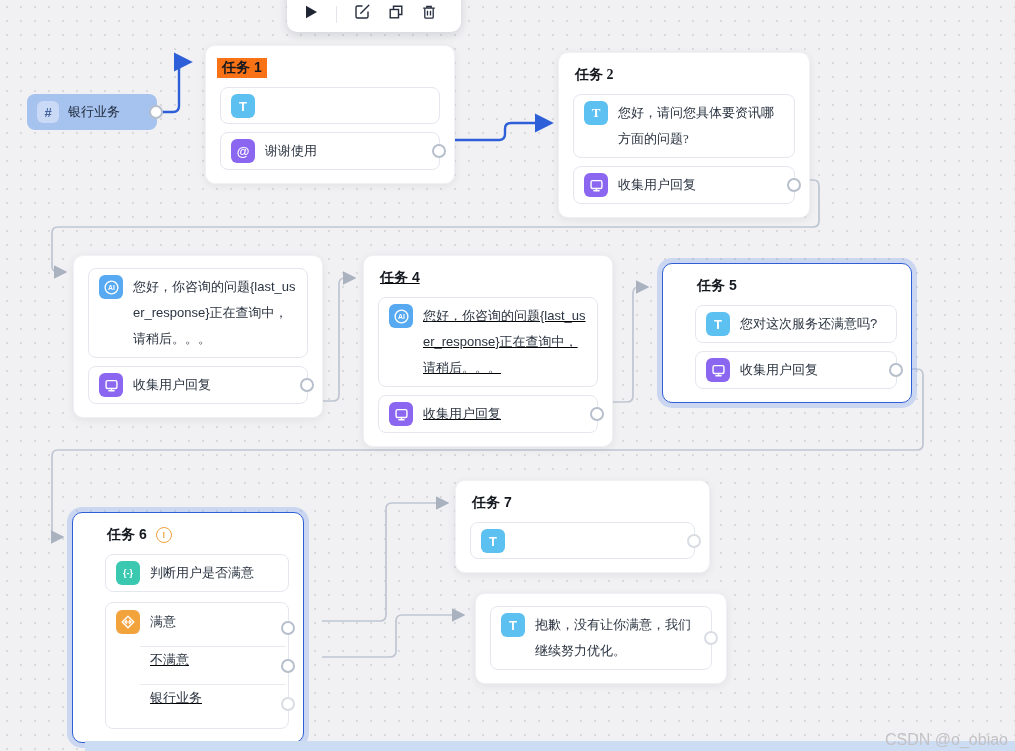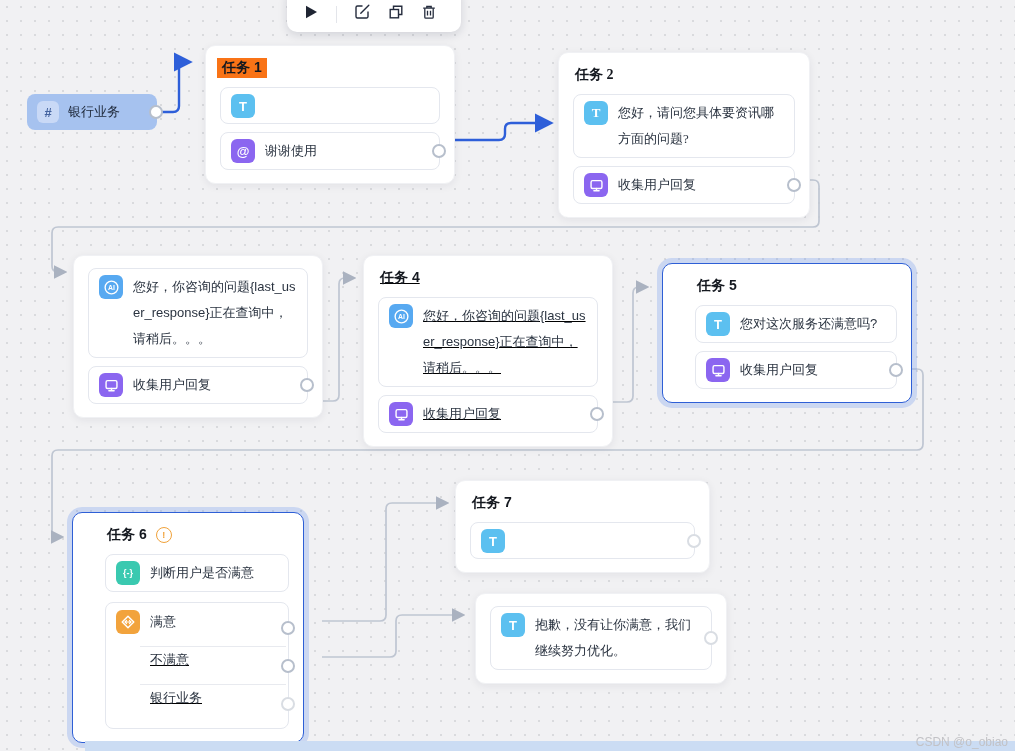--- a/index.html
+++ b/index.html
@@ -46,21 +46,21 @@
   .opt.noicon{padding-left:44px;text-decoration:underline;}
   .divider{height:1px;background:#e8eaef;margin-left:34px;margin-right:2px;}
   
   .port{position:absolute;right:-7px;top:50%;width:10px;height:10px;margin-top:-7px;border-radius:50%;
     background:#fff;border:2px solid #b7bfcc;z-index:4;}
   .port.faint{border-color:#d9dde3;}
   .start-port{position:absolute;right:-6px;top:50%;width:10px;height:10px;margin-top:-7px;
     border-radius:50%;background:#fff;border:2px solid #b7bfcc;}
   
   .bottom-strip{position:absolute;left:85px;right:0;bottom:0;height:10px;background:#cbdcf3;z-index:5;}
-  .watermark{position:absolute;right:7px;bottom:2px;font-size:12px;color:#c2c2c6;z-index:6;}
+  .watermark{position:absolute;right:7px;bottom:2px;font-size:16px;color:#c2c2c6;z-index:6;}
 </style>
 </head>
 <body>
 
 <div class="stage" id="canvas">
 
   <svg id="wires" width="1015" height="751">
     <defs>
       <marker id="arrow-blue" markerWidth="8" markerHeight="8" refX="6" refY="4" orient="auto">
         <path d="M0,0 L8,4 L0,8 Z" fill="#2e5fd9"></path>

